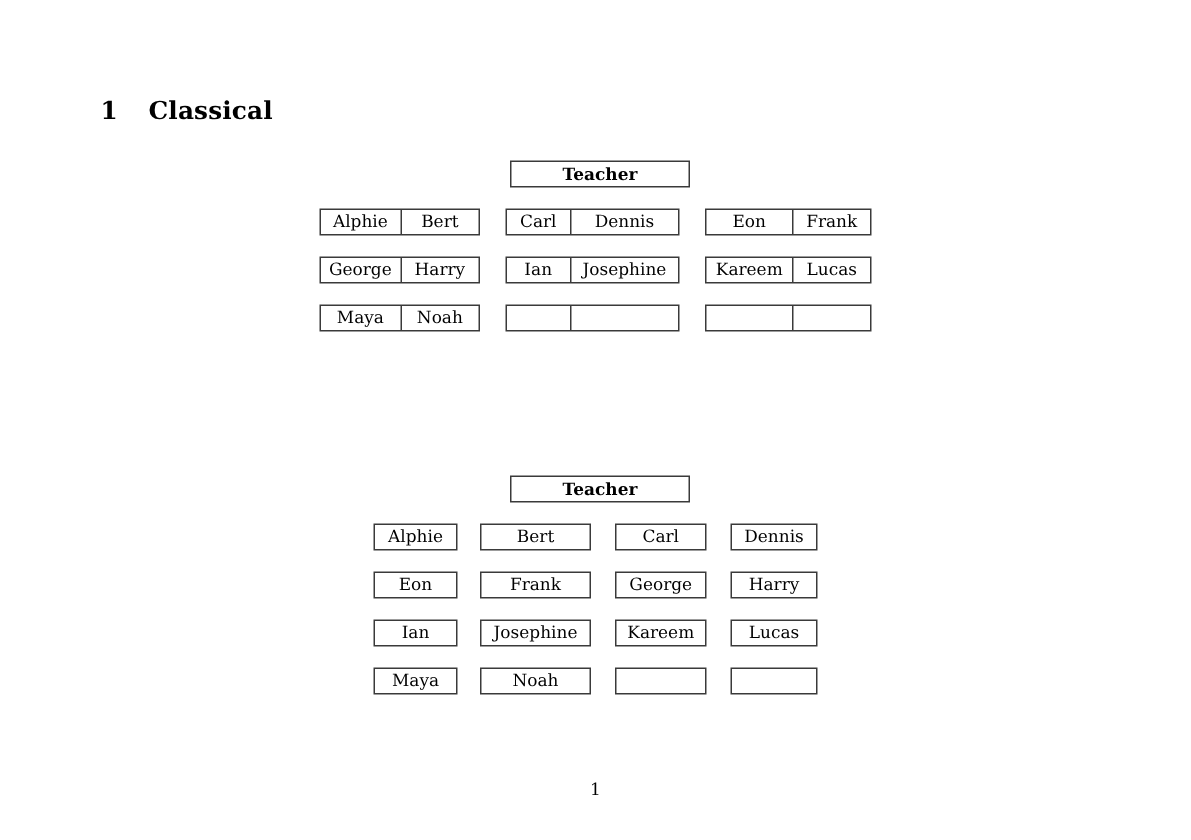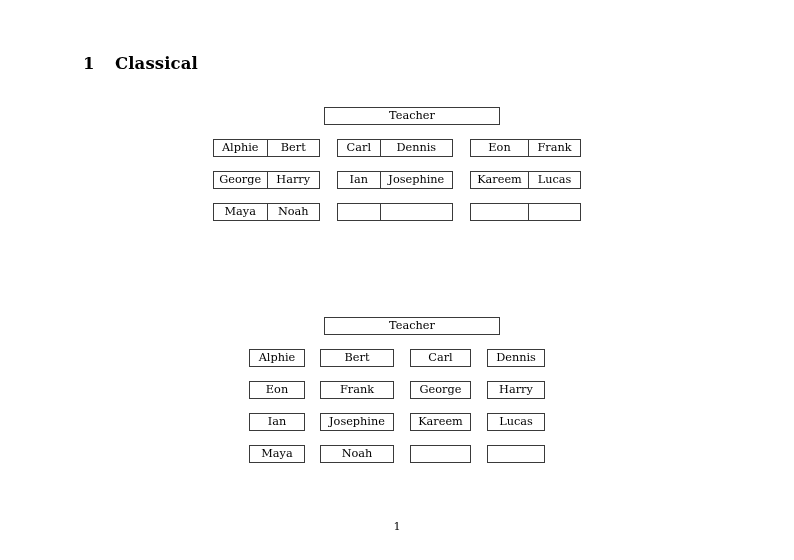--- a/index.html
+++ b/index.html
@@ -26,41 +26,42 @@
     font-weight: bold;
     font-size: 16.5px;
     letter-spacing: 0.1px;
     white-space: nowrap;
     line-height: 1;
   }
   .section-heading .sec-num {
     display: inline-block;
     width: 32px;
   }
-  #heading-classical   { left: 67px; top: 56px; margin-left: 16px; }
+  #heading-classical   { left: 67px; top: 66px; }
   #heading-distributed { left: 67px; top: 277px; }
 
   
   .box {
     position: absolute;
     box-sizing: border-box;
     border: 1px solid #3a3a3a;
     background: #ffffff;
     height: 18px;
     line-height: 16px;
     font-size: 11.3px;
     text-align: center;
     white-space: nowrap;
     overflow: hidden;
   }
 
   
   .teacher-box {
-    left: 324px;
-    width: 176px;
+    left: 340px;
+    width: 120px;
+    font-weight: bold;
   }
   #teacher-classical   { top: 107px; }
   #teacher-distributed { top: 317px; }
 
   
   .pair {
     position: absolute;
     display: flex;
     height: 18px;
     box-sizing: border-box;

